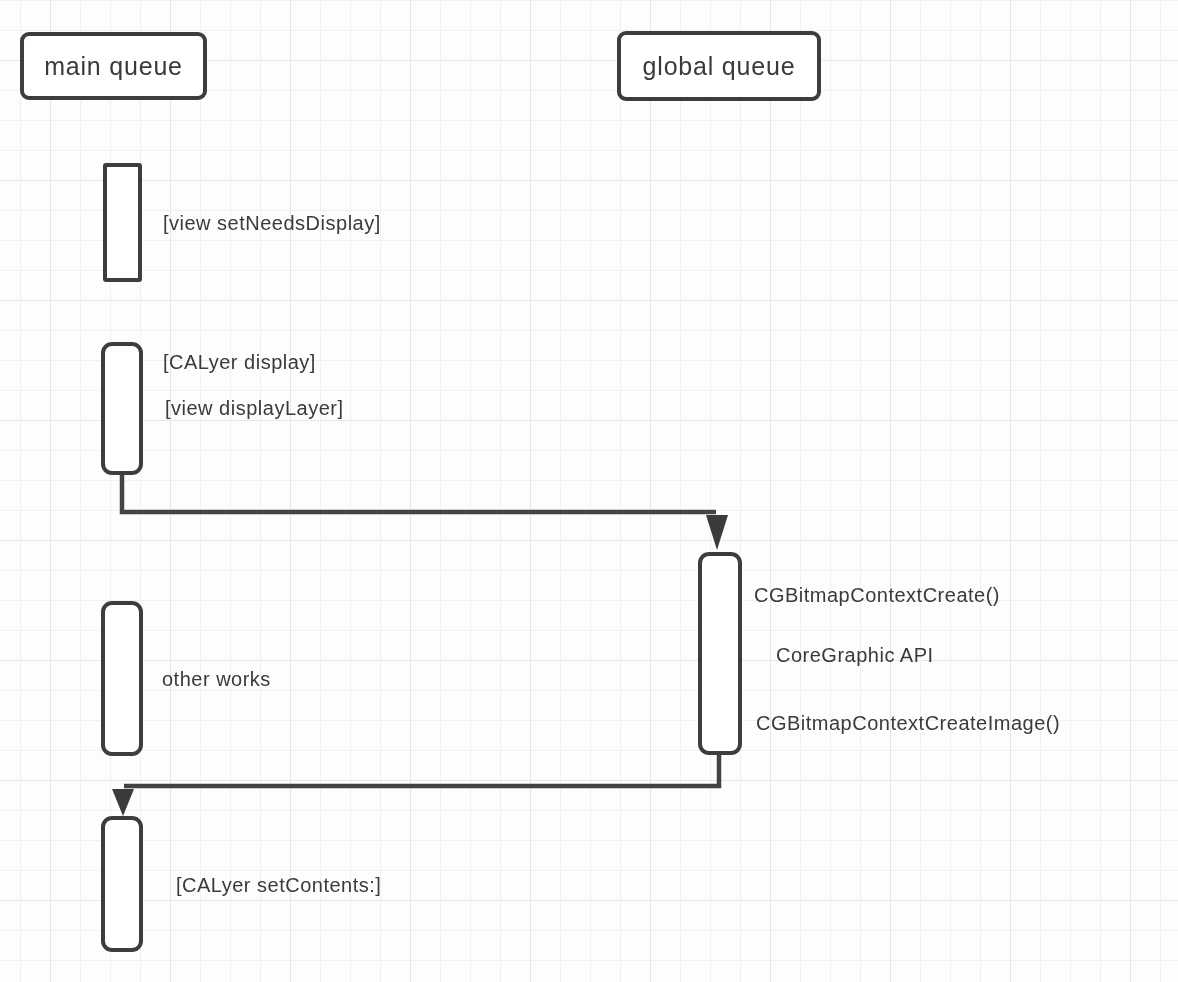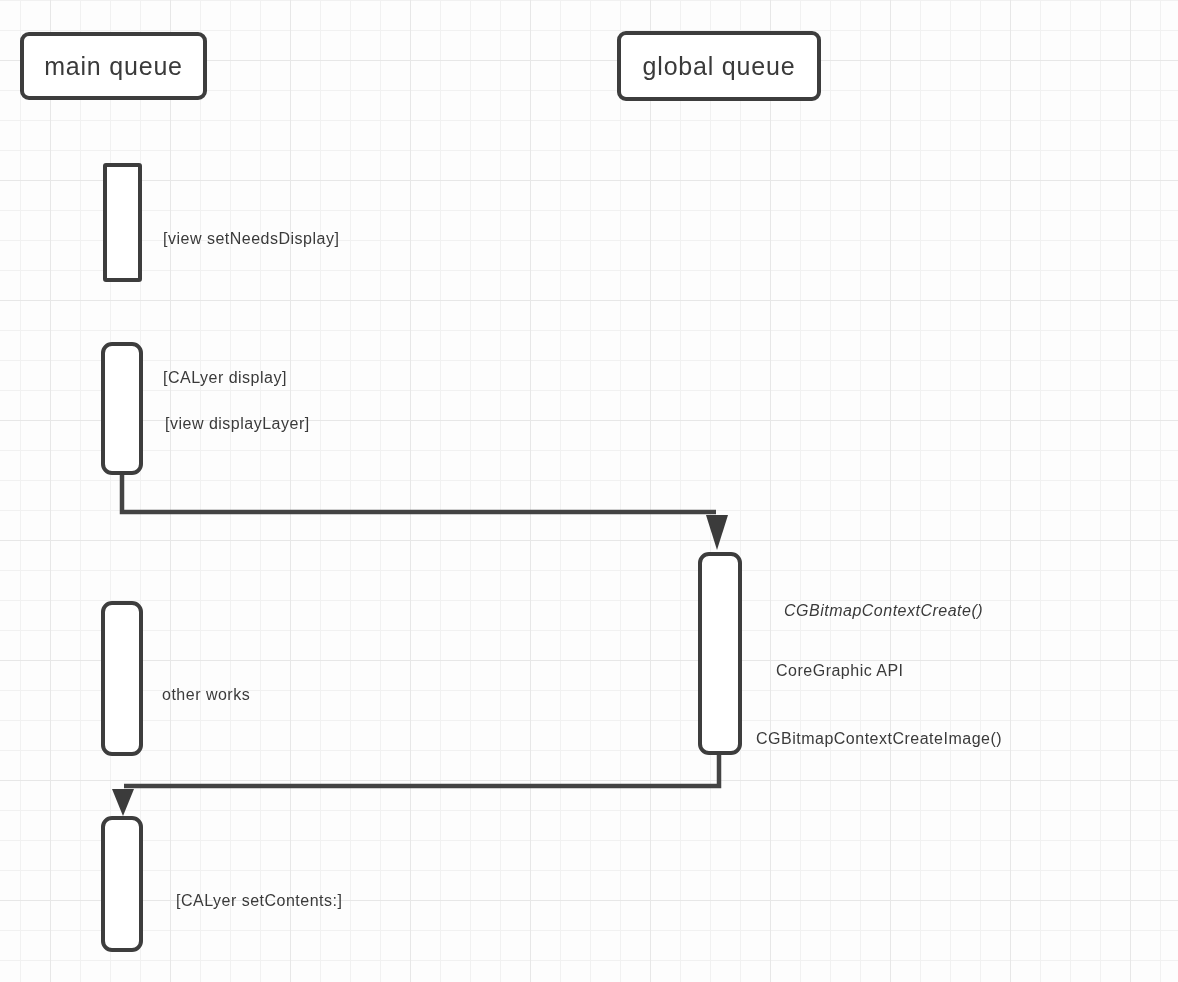--- a/index.html
+++ b/index.html
@@ -45,25 +45,24 @@
     position:absolute;
     box-sizing:border-box;
     border:4px solid var(--stroke);
     background:#fff;
     border-radius:11px;
   }
   .bar.square{border-radius:3px;}
   .lbl{
     position:absolute;
     transform:translateY(-50%);
-    font-size:16px;
+    font-size:20px;
     letter-spacing:0.5px;
     color:var(--text);
     white-space:nowrap;
-    margin-top:16px;
   }
   .connectors{
     position:absolute;
     left:0;top:0;
     width:1178px;height:982px;
     pointer-events:none;
   }
   .connectors path{
     fill:none;
     stroke:#434343;
@@ -99,17 +98,17 @@
   <div class="bar" style="left:101px;top:816px;width:42px;height:136px;"></div>
 
   <div class="bar" style="left:698px;top:552px;width:44px;height:203px;"></div>
 
   <div class="lbl" style="left:163px;top:223px;">[view setNeedsDisplay]</div>
   <div class="lbl" style="left:163px;top:362px;">[CALyer display]</div>
   <div class="lbl" style="left:165px;top:408px;">[view displayLayer]</div>
   <div class="lbl" style="left:162px;top:679px;">other works</div>
   <div class="lbl" style="left:176px;top:885px;">[CALyer setContents:]</div>
 
-  <div class="lbl" style="left:784px;top:595px;font-style:italic;">CGBitmapContextCreate()</div>
+  <div class="lbl" style="left:754px;top:595px;">CGBitmapContextCreate()</div>
   <div class="lbl" style="left:776px;top:655px;">CoreGraphic API</div>
   <div class="lbl" style="left:756px;top:723px;">CGBitmapContextCreateImage()</div>
 
 </div>
 
 </body></html>

